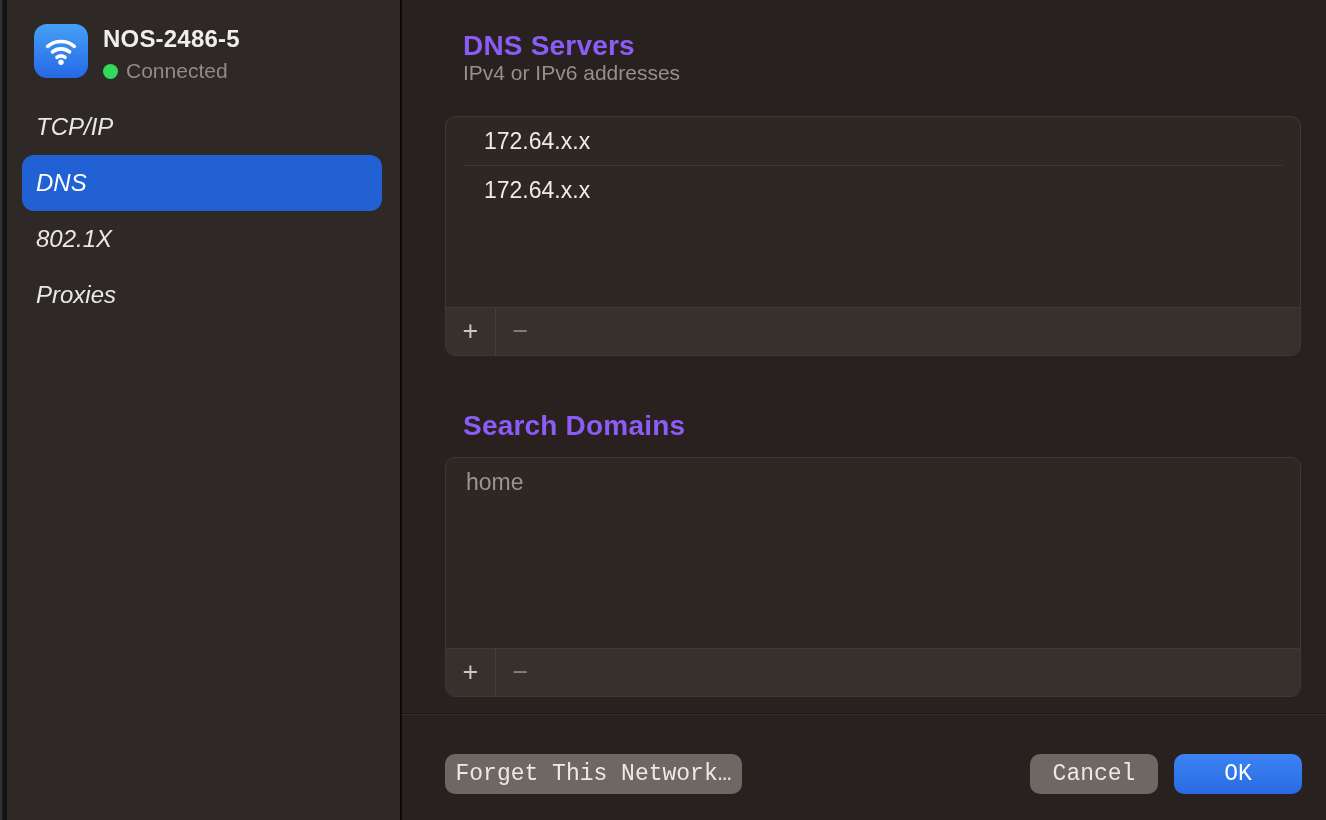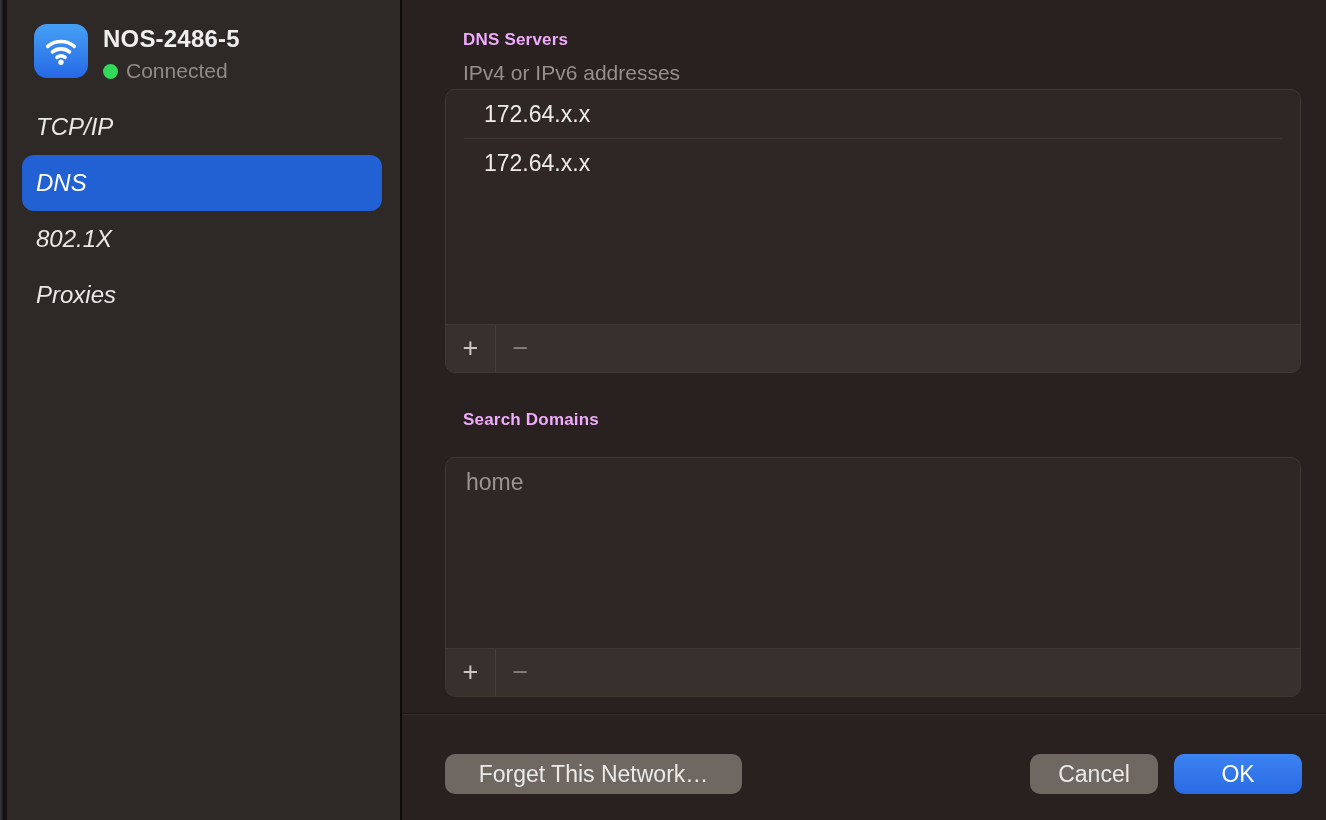--- a/index.html
+++ b/index.html
@@ -56,21 +56,21 @@
     padding-left: 14px; border-radius: 12px;
     font-size: 24px; color: #eae8e6; cursor: default;
   }
   .nav-item.selected { background: #2261d3; color: #ffffff; }
 
   
   .main { position: absolute; left: 402px; top: 0; width: 924px; height: 820px; }
 
   .sec-title {
     position: absolute; left: 61px;
-    font-size: 17px; font-weight: 700; color: #f0abfc; letter-spacing: 0.2px;
+    font-size: 28px; font-weight: 700; color: #8b5cf6; letter-spacing: 0.2px;
   }
   .sec-sub {
     position: absolute; left: 61px;
     font-size: 21px; color: #968f8b;
   }
 
   .listbox {
     position: absolute; left: 43px; width: 856px;
     background: #2f2724;
     border: 1px solid #3f3833;
@@ -102,21 +102,21 @@
 
   .footer-divider {
     position: absolute; left: 0; top: 713px; width: 924px; height: 2px;
     background: #1b1613; border-bottom: 1px solid #352e2a;
   }
 
   .footer { position: absolute; left: 0; top: 754px; width: 924px; height: 40px; }
   .btn {
     position: absolute; top: 0; height: 40px;
     border: none; border-radius: 10px;
-    font-family: Liberation Sans, sans-serif; font-size: 23px; color: #eceae8;
+    font-family: Liberation Mono, monospace; font-size: 23px; color: #eceae8;
     display: flex; align-items: center; justify-content: center;
     cursor: default; white-space: nowrap;
   }
   .btn-forget { left: 43px; width: 297px; background: #6e6762; }
   .btn-cancel { left: 628px; width: 128px; background: #6e6762; }
   .btn-ok {
     left: 772px; width: 128px; color: #ffffff;
     background: linear-gradient(#3c83f3, #2a6ae3);
   }
 </style>
@@ -153,21 +153,21 @@
     </div>
   </div>
 
   <div class="v-divider"></div>
 
   <div class="main">
 
     <div class="sec-title" style="top:30px;">DNS Servers</div>
     <div class="sec-sub" style="top:61px;">IPv4 or IPv6 addresses</div>
 
-    <div class="listbox" style="top:89px; height:284px;">
+    <div class="listbox" style="top:116px; height:240px;">
       <div class="rows">
         <div class="lb-row dns-pad">172.64.x.x</div>
         <div class="row-sep"></div>
         <div class="lb-row dns-pad">172.64.x.x</div>
       </div>
       <div class="lb-toolbar">
         <div class="tb-btn add">+</div>
         <div class="tb-sep"></div>
         <div class="tb-btn remove">−</div>
       </div>

